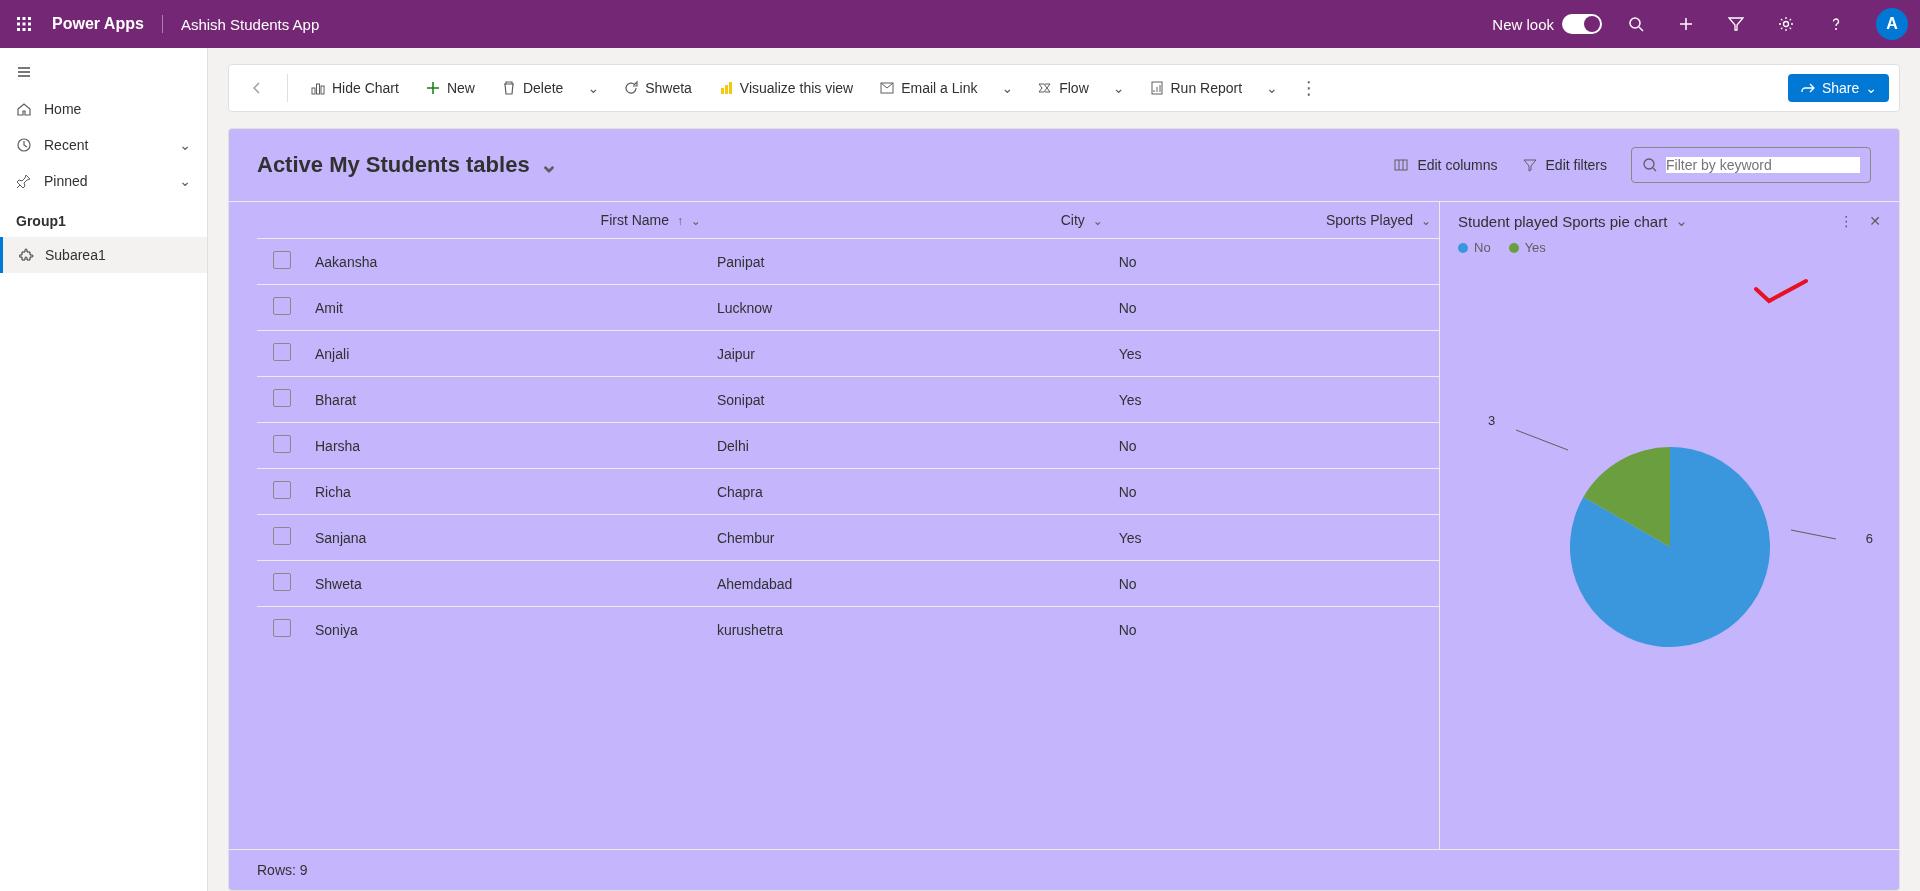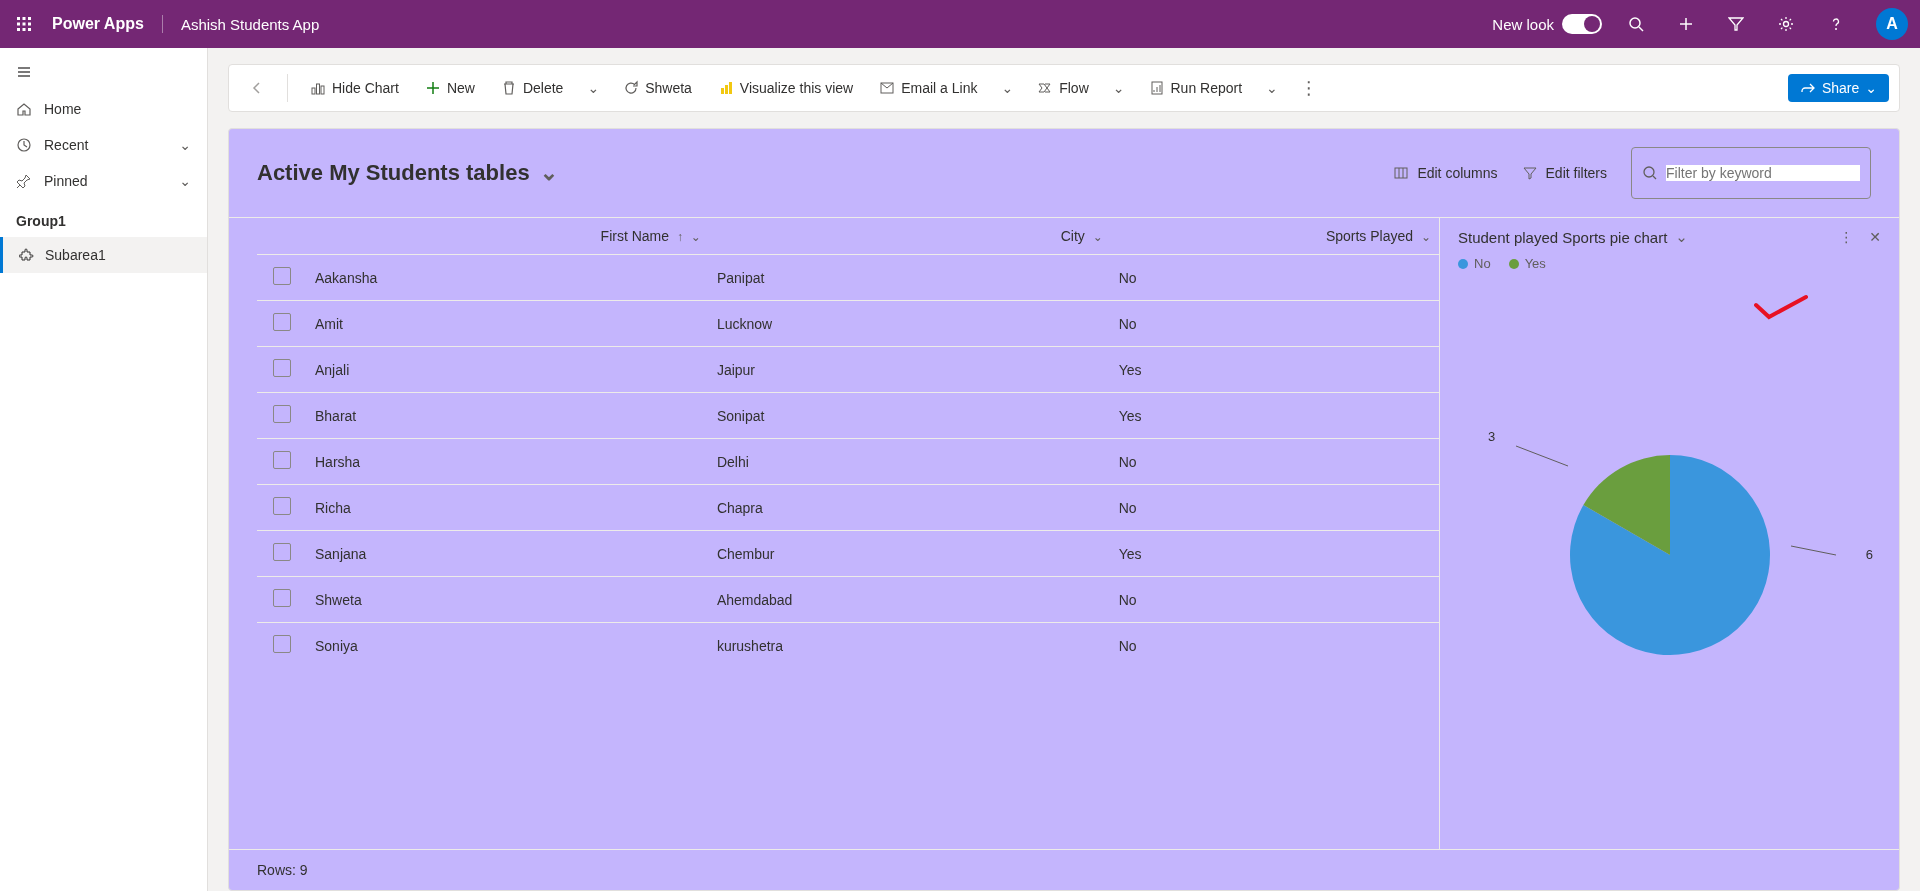--- a/index.html
+++ b/index.html
@@ -34,21 +34,21 @@
 .tb-btn { display: flex; align-items: center; gap: 6px; padding: 6px 10px; cursor: pointer; color: #323130; border-radius: 2px; }
 .tb-chev { padding: 6px 8px; cursor: pointer; color: #605e5c; }
 .share-btn { margin-left: auto; background: #0078d4; color: #fff; padding: 6px 12px; border-radius: 4px; display: flex; align-items: center; gap: 6px; cursor: pointer; font-size: 14px; }
 
 
 .content { background: #c4b5fd; border: 1px solid #e1dfdd; border-radius: 4px; flex: 1; display: flex; flex-direction: column; overflow: hidden; }
 .view-header { display: flex; align-items: center; padding: 18px 28px; gap: 16px; }
 .view-title { font-size: 22px; font-weight: 600; display: flex; align-items: center; gap: 10px; cursor: pointer; }
 .view-actions { margin-left: auto; display: flex; align-items: center; gap: 24px; }
 .va-btn { display: flex; align-items: center; gap: 8px; cursor: pointer; }
-.filter-box { border: 1px solid #8a8886; border-radius: 4px; height: 52px; width: 240px; display: flex; align-items: center; padding: 0 10px; gap: 8px; color: #605e5c; }
+.filter-box { border: 1px solid #8a8886; border-radius: 4px; height: 36px; width: 240px; display: flex; align-items: center; padding: 0 10px; gap: 8px; color: #605e5c; }
 .filter-box input { border: none; outline: none; flex: 1; font-size: 14px; }
 
 .body-row { flex: 1; display: flex; overflow: hidden; border-top: 1px solid #edebe9; }
 
 
 .table-wrap { flex: 1; overflow: auto; padding: 0 0 0 28px; }
 table.data { width: 100%; border-collapse: collapse; }
 table.data th { text-align: right; font-weight: 400; font-size: 14px; padding: 10px 8px; color: #323130; }
 table.data th .sort { color: #605e5c; font-size: 12px; margin-left: 4px; }
 table.data th .hchev { color: #605e5c; font-size: 12px; margin-left: 4px; }

